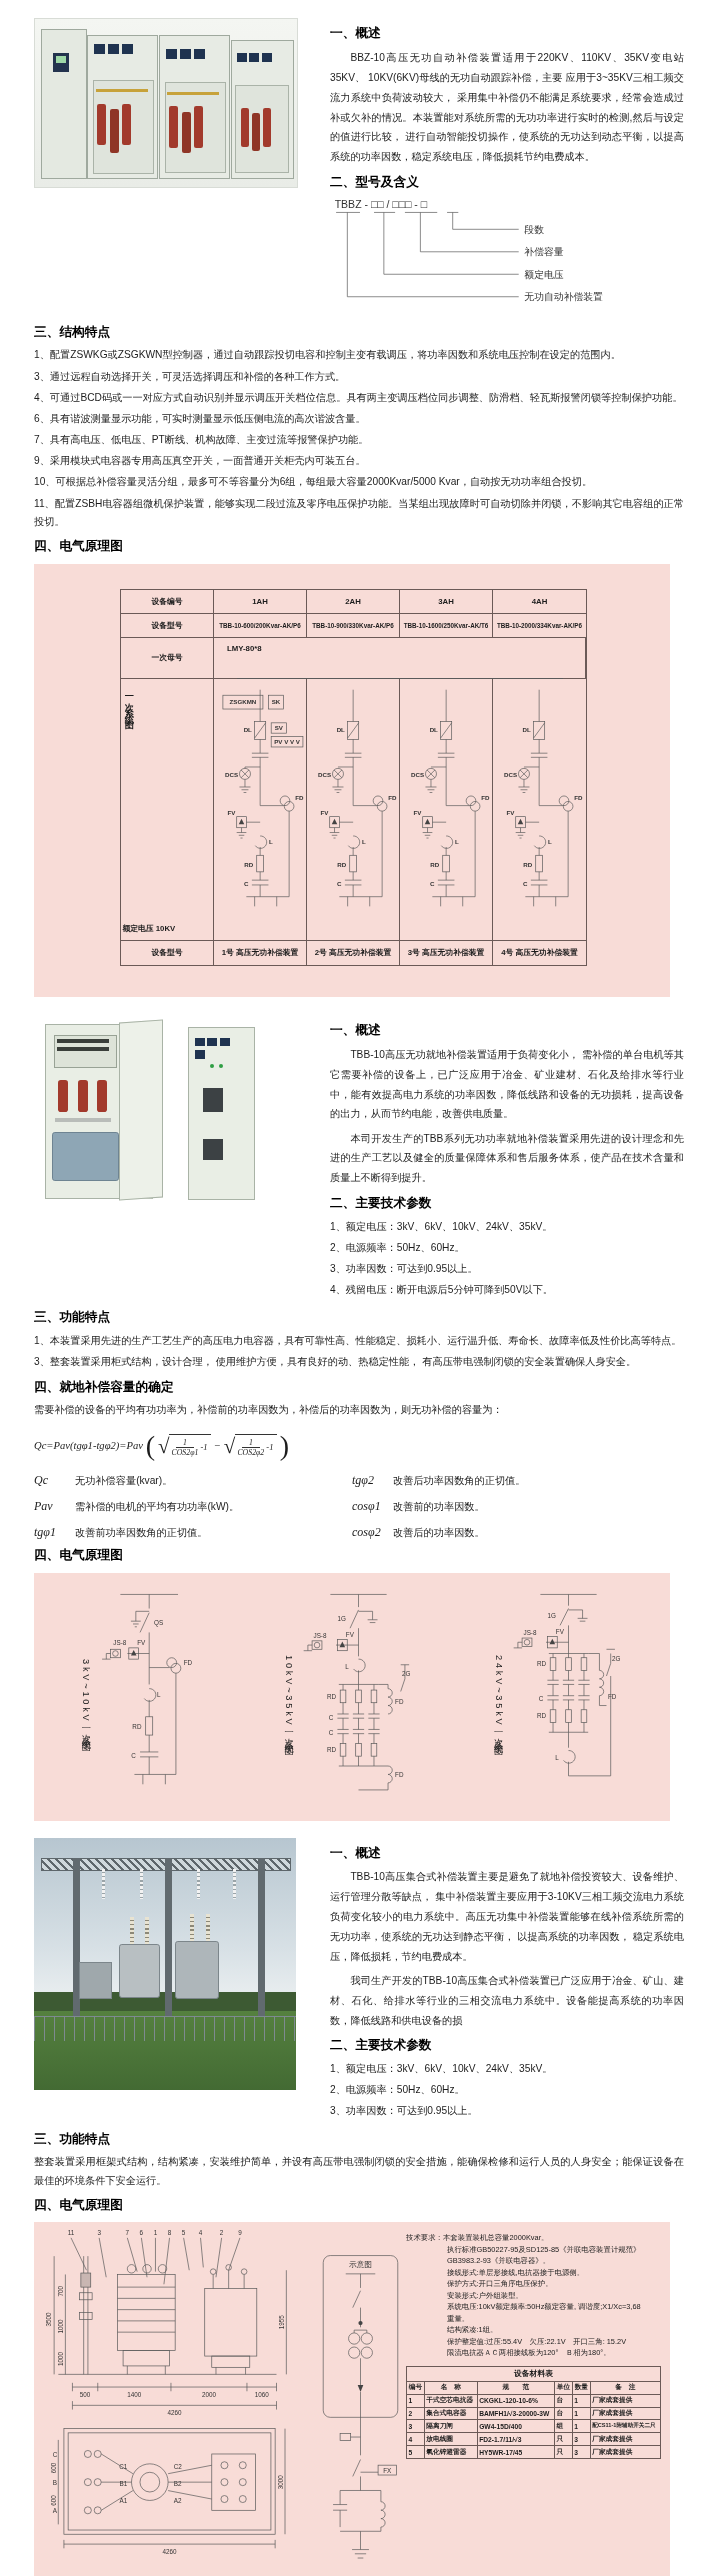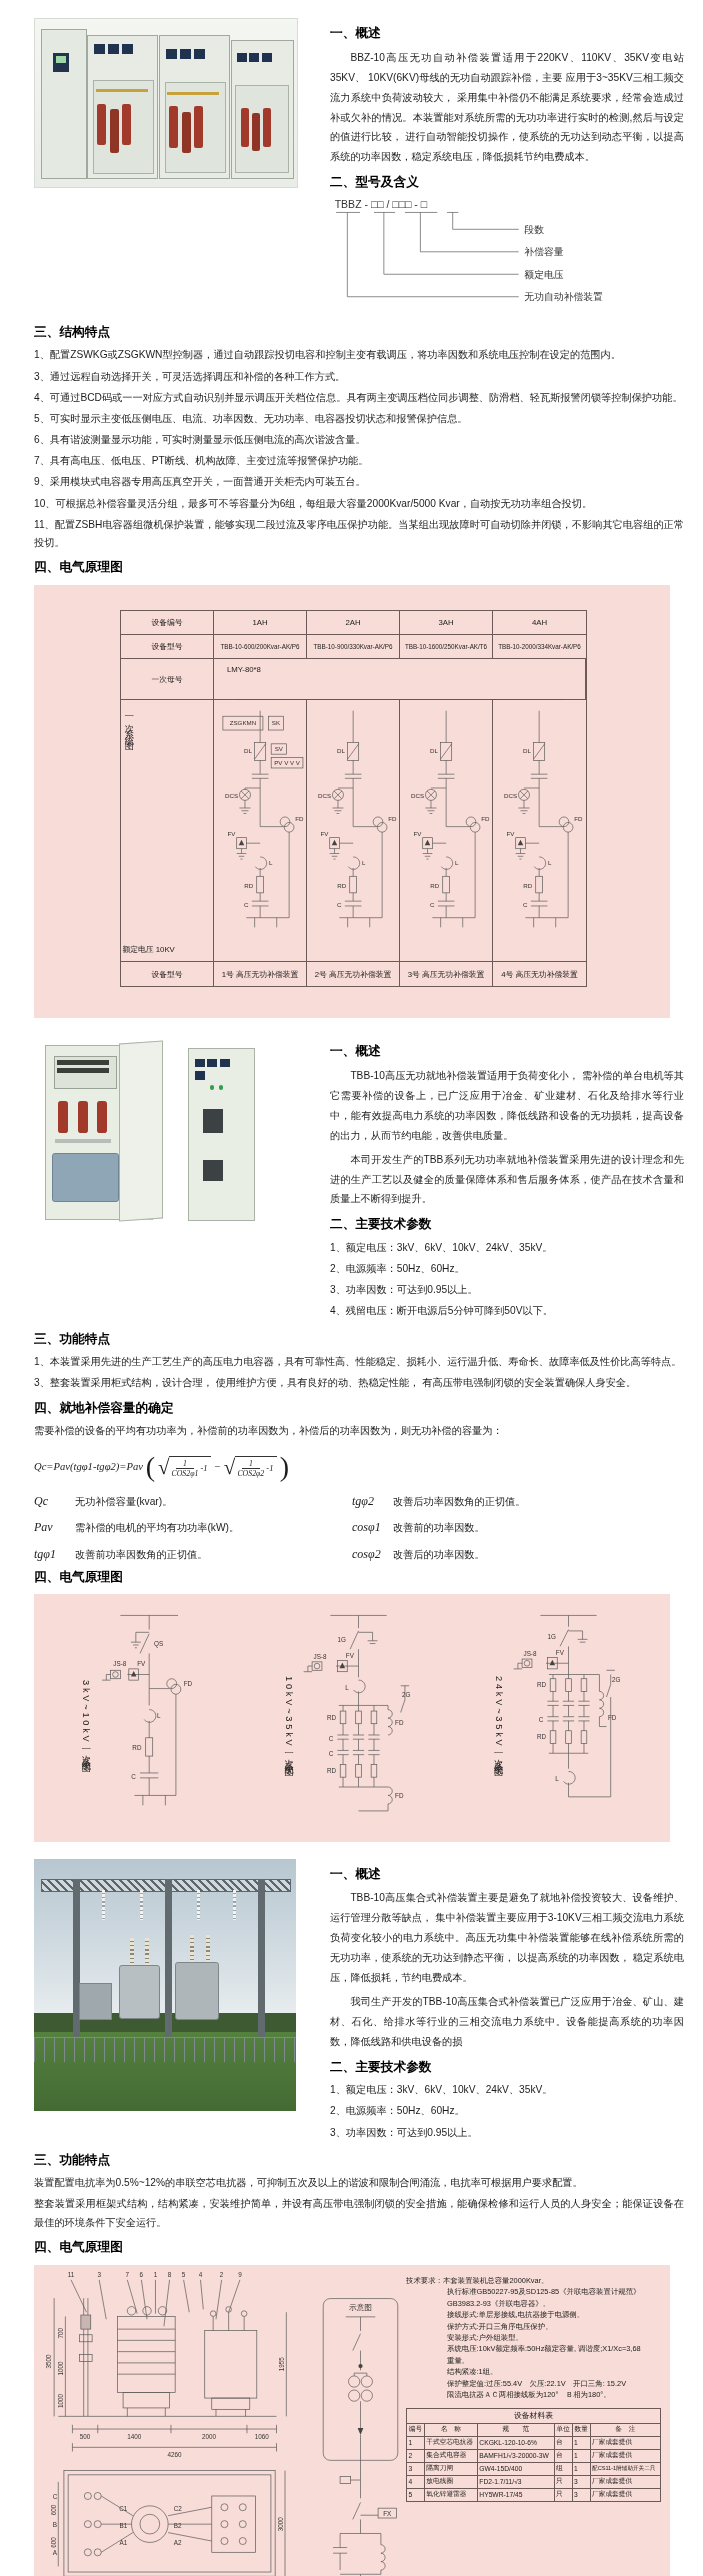--- a/index.html
+++ b/index.html
@@ -50,21 +50,21 @@
   .ph{position:relative;overflow:hidden;}
   .ph *{position:absolute;}
   
   .d3{height:403px;}
   .d3-left{position:absolute;left:10px;top:5.6px;width:275px;}
   .d3-mid{position:absolute;left:285px;top:32px;width:83px;}
   .d3-right{position:absolute;left:372px;top:10px;width:255px;}
   .tech{font-size:7.4px;line-height:1.55;color:#222;}
   .tech .t0{margin-left:-41px;}
   .mat{border-collapse:collapse;width:100%;margin-top:7px;}
-  .mat th,.mat td{border:0.7px solid #6b5a57;font-size:6.7px;font-weight:normal;padding:0.7px 1.4px;height:10.6px;}
+  .mat th,.mat td{border:0.7px solid #6b5a57;font-size:6.7px;font-weight:bold;padding:0.7px 1.4px;height:10.6px;}
   .mat .ttl{font-size:7.8px;height:12.7px;}
 </style>
 </head>
 <body>
 
 <div class="page">
 
   <div class="row2">
     <div class="colL">
 
@@ -125,32 +125,31 @@
         <text x="276" y="147" style="font-size:14px">无功自动补偿装置</text>
       </svg>
     </div>
   </div>
 
   <div class="fullw list">
     <div class="sec-h">三、结构特点</div>
     <p>1、配置ZSWKG或ZSGKWN型控制器，通过自动跟踪投切电容和控制主变有载调压，将功率因数和系统电压控制在设定的范围内。</p>
     <p>3、通过远程自动选择开关，可灵活选择调压和补偿的各种工作方式。</p>
     <p>4、可通过BCD码或一一对应方式自动识别并显示调压开关档位信息。具有两主变调压档位同步调整、防滑档、轻瓦斯报警闭锁等控制保护功能。</p>
-    <p>5、可实时显示主变低压侧电压、电流、功率因数、无功功率、电容器投切状态和报警保护信息。</p>
     <p>6、具有谐波测量显示功能，可实时测量显示低压侧电流的高次谐波含量。</p>
     <p>7、具有高电压、低电压、PT断线、机构故障、主变过流等报警保护功能。</p>
     <p>9、采用模块式电容器专用高压真空开关，一面普通开关柜壳内可装五台。</p>
     <p>10、可根据总补偿容量灵活分组，最多可不等容量分为6组，每组最大容量2000Kvar/5000 Kvar，自动按无功功率组合投切。</p>
     <p>11、配置ZSBH电容器组微机保护装置，能够实现二段过流及零序电压保护功能。当某组出现故障时可自动切除并闭锁，不影响其它电容组的正常投切。</p>
   </div>
 
   <div class="fullw">
     <div class="sec-h">四、电气原理图</div>
   </div>
-  <div class="pink" style="padding:4.2px 0 12.7px 0;">
+  <div class="pink" style="padding:4.2px 0 12.7px 0;font-weight:bold;">
     <div class="d1-table">
       <div class="d1-row">
         <div class="d1-cell">设备编号</div>
         <div class="d1-cell">1AH</div>
         <div class="d1-cell">2AH</div>
         <div class="d1-cell">3AH</div>
         <div class="d1-cell">4AH</div>
       </div>
       <div class="d1-row">
         <div class="d1-cell">设备型号</div>
@@ -720,21 +719,20 @@
       <div class="list">
         <p>1、额定电压：3kV、6kV、10kV、24kV、35kV。</p>
         <p>2、电源频率：50Hz、60Hz。</p>
         <p>3、功率因数：可达到0.95以上。</p>
       </div>
     </div>
   </div>
 
   <div class="fullw list">
     <div class="sec-h">三、功能特点</div>
-    <p>装置配置电抗率为0.5%~12%的串联空芯电抗器，可抑制五次及以上的谐波和限制合闸涌流，电抗率可根据用户要求配置。</p>
     <p>整套装置采用框架式结构，结构紧凑，安装维护简单，并设有高压带电强制闭锁的安全措施，能确保检修和运行人员的人身安全；能保证设备在最佳的环境条件下安全运行。</p>
     <div class="sec-h">四、电气原理图</div>
   </div>
 
   <div class="pink d3">
 
     <div class="d3-left">
       <svg class="dwg" width="275" height="190" viewBox="0 0 390 270">
         <text x="38" y="10" class="c">11</text>
         <text x="78" y="10" class="c">3</text>

